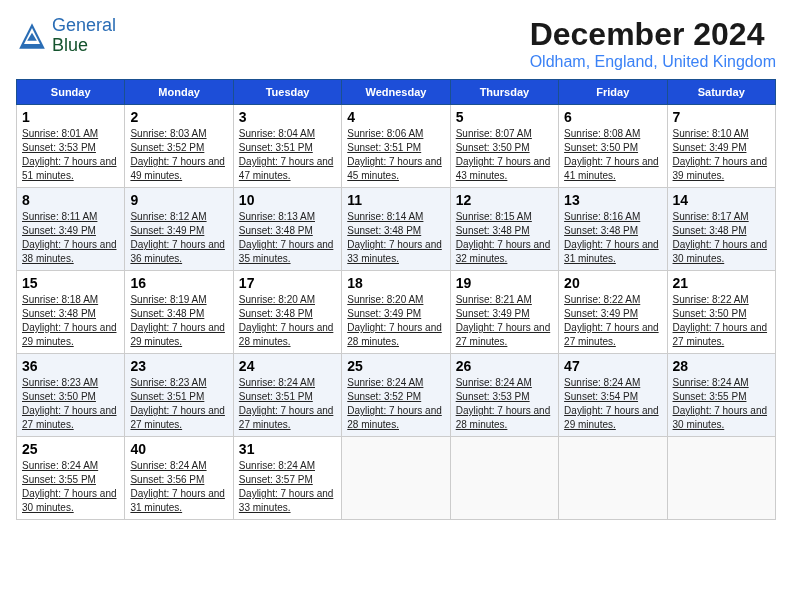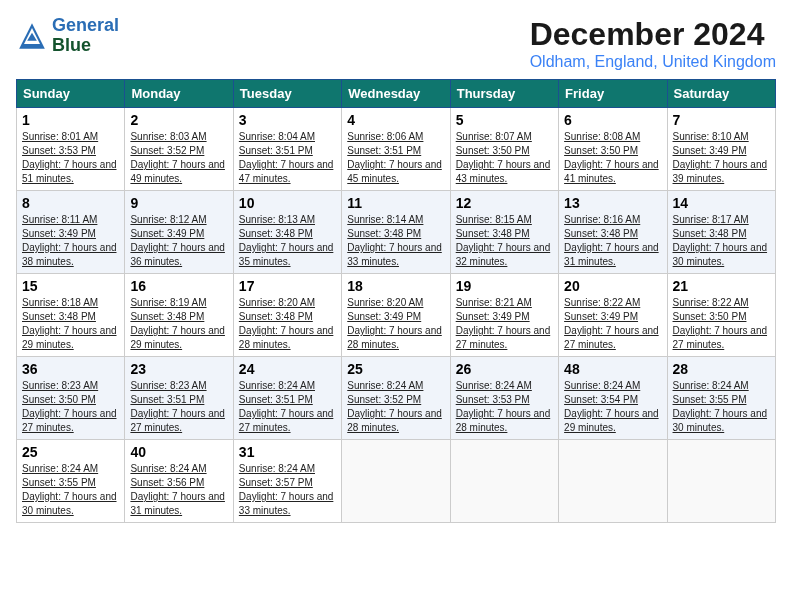--- a/index.html
+++ b/index.html
@@ -16,21 +16,21 @@
       align-items: flex-start;
       margin-bottom: 8px;
     }
     .logo {
       display: flex;
       align-items: center;
       gap: 4px;
     }
     .logo-text {
       font-size: 18px;
-      font-weight: bold;
+      font-weight: normal;
       color: #1a1a1a;
       line-height: 1.1;
     }
     .logo-text span {
       color: #2a6db5;
     }
     .logo-icon {
       width: 32px;
       height: 32px;
     }
@@ -45,25 +45,25 @@
     .subtitle {
       font-size: 16px;
       color: #3b82f6;
     }
     .calendar-table {
       width: 100%;
       border-collapse: collapse;
       font-size: 11px;
     }
     .calendar-table th {
-      background-color: #0f766e;
+      background-color: #1d4ed8;
       color: #fff;
-      text-align: left;
+      text-align: center;
       padding: 6px 6px;
-      font-size: 13px;
+      font-size: 11px;
       font-weight: bold;
       border: 1px solid #1a5090;
     }
     .calendar-table td {
       border: 1px solid #ccc;
       vertical-align: top;
       padding: 4px 5px;
       width: calc(100% / 7);
       min-height: 80px;
       background: #fff;
@@ -226,21 +226,21 @@
         </td>
         <td>
           <span class="day-number">25</span>
           <div class="day-info">Sunrise: 8:24 AM<br>Sunset: 3:52 PM<br>Daylight: 7 hours and 28 minutes.</div>
         </td>
         <td>
           <span class="day-number">26</span>
           <div class="day-info">Sunrise: 8:24 AM<br>Sunset: 3:53 PM<br>Daylight: 7 hours and 28 minutes.</div>
         </td>
         <td>
-          <span class="day-number">48</span>
+          <span class="day-number">47</span>
           <div class="day-info">Sunrise: 8:24 AM<br>Sunset: 3:54 PM<br>Daylight: 7 hours and 29 minutes.</div>
         </td>
         <td>
           <span class="day-number">28</span>
           <div class="day-info">Sunrise: 8:24 AM<br>Sunset: 3:55 PM<br>Daylight: 7 hours and 30 minutes.</div>
         </td>
       </tr>
       <tr>
         <td>
           <span class="day-number">25</span>

